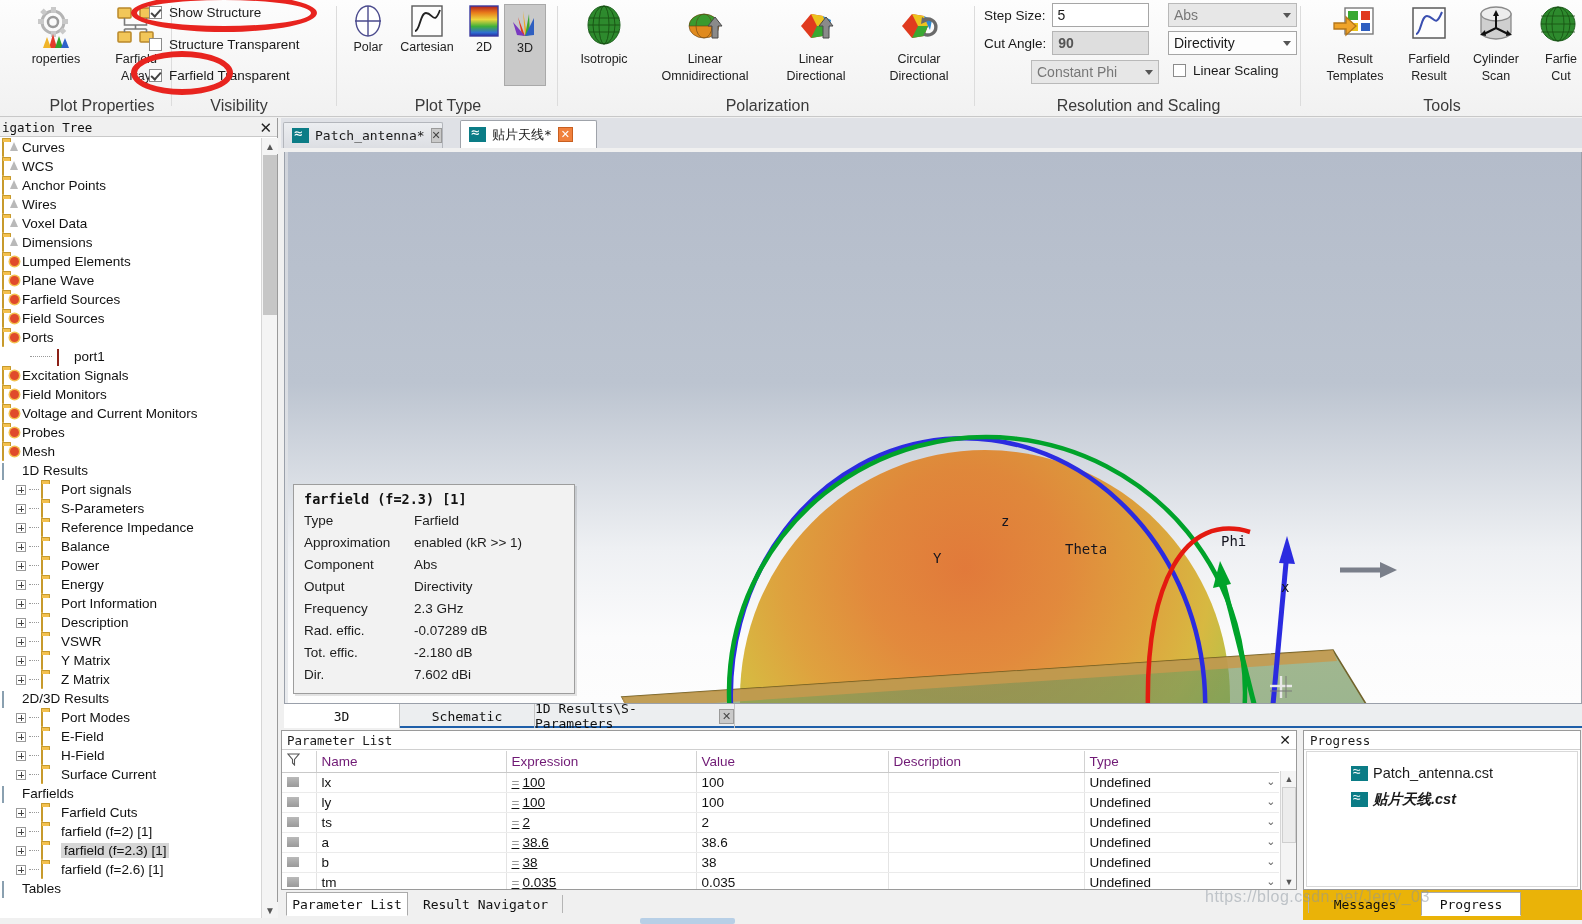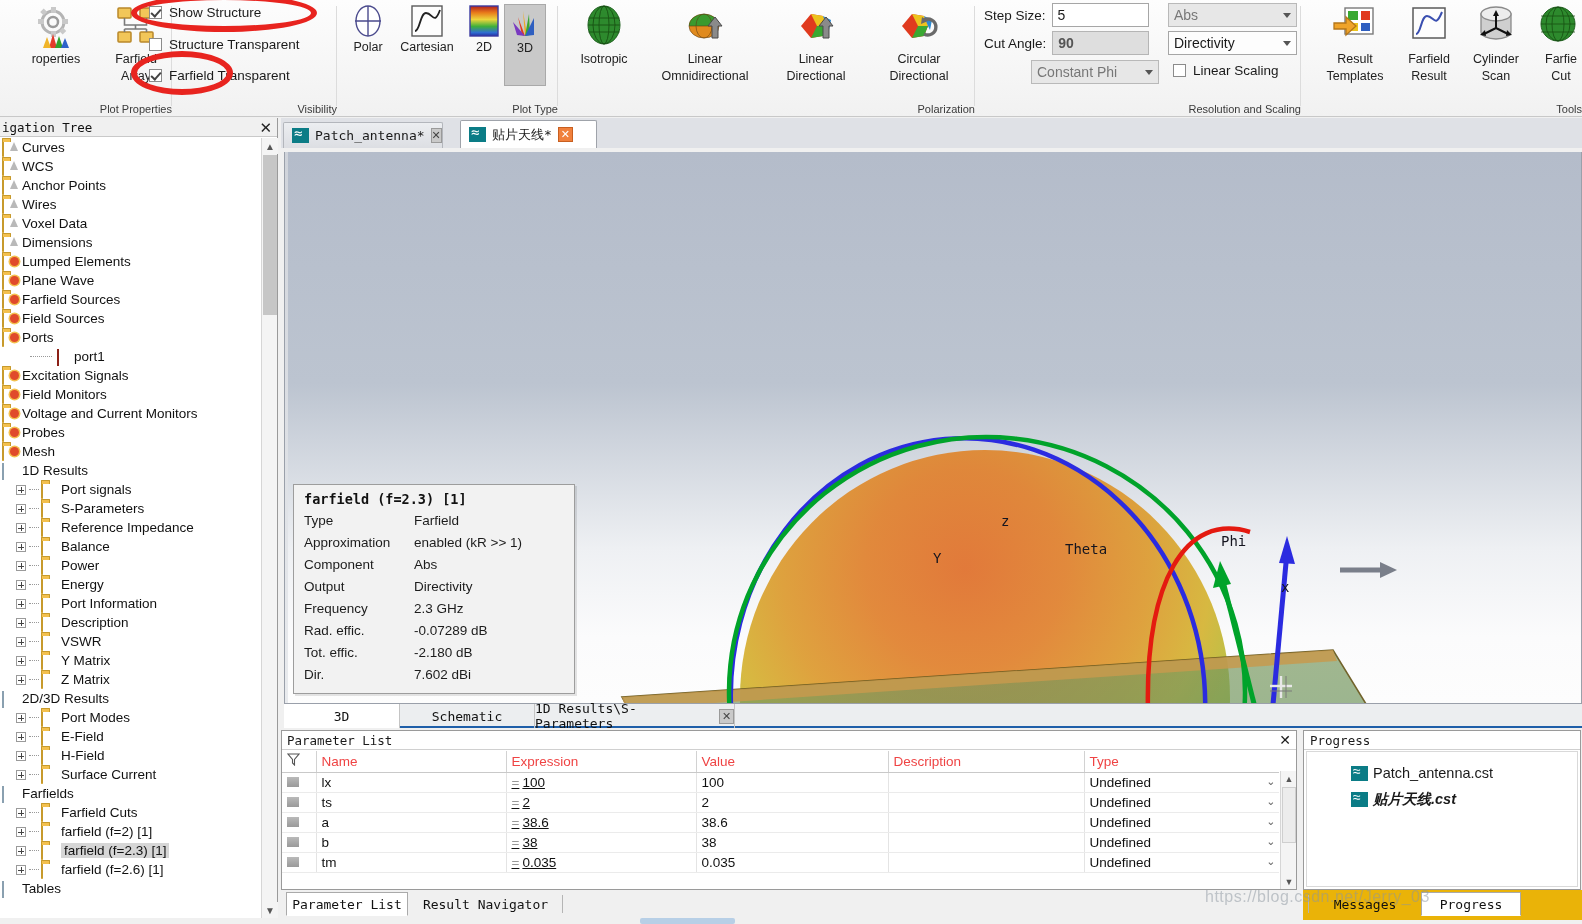--- a/index.html
+++ b/index.html
@@ -14,21 +14,21 @@
 
   
   .ribbon {
     position:absolute; left:0; top:0; width:1582px; height:117px;
     background:linear-gradient(#fdfdfd,#f1f1f1);
     border-bottom:1px solid #c8c8c8;
   }
   .rgroup { position:absolute; top:0; height:117px; }
   .rgroup .gcaption {
     position:absolute; bottom:2px; left:0; width:100%;
-    text-align:right; font-size:11px; color:#3a3a3a;
+    text-align:center; font-size:16px; color:#3a3a3a;
   }
   .rgroup .gsep {
     position:absolute; top:6px; right:0; width:1px; height:100px;
     background:#dcdcdc;
   }
   .bigbtn {
     position:absolute; width:76px; text-align:center; top:4px; cursor:default;
   }
   .bigbtn .lbl { font-size:12.5px; line-height:13.5px; color:#222; margin-top:3px; display:block;}
   .icon48 { width:46px; height:46px; margin:0 auto; display:block; position:relative;}
@@ -175,21 +175,21 @@
     background:#fff; border:1px solid #9a9a9a;
   }
   .plhdr {
     height:19px; background:#fff; border-bottom:1px solid #d0d0d0;
     font-family:"DejaVu Sans Mono", monospace; font-size:12.5px;
     display:flex; align-items:center; padding-left:5px; position:relative;
   }
   .plhdr .x { position:absolute; right:5px; top:1px; font-size:14px; font-family:"Liberation Sans",sans-serif;}
   table.ptab { border-collapse:collapse; width:100%; table-layout:fixed;}
   table.ptab th {
-    font-weight:normal; text-align:left; font-size:13.5px; color:#ef4444;
+    font-weight:normal; text-align:left; font-size:13.5px; color:#701a75;
     height:21px; border-right:1px solid #d2d2d2; border-bottom:1px solid #c9c9c9;
     padding-left:5px; background:#fff;
   }
   table.ptab td {
     font-size:13.5px; height:20px; border-right:1px solid #e4e4e4;
     border-bottom:1px solid #ebebeb; padding-left:5px; color:#111; overflow:hidden; white-space:nowrap;
   }
   td.expr { color:#111;text-decoration:underline; }
   td.expr .eq { color:#999; margin-right:3px;}
   td.val { color:#888; }
@@ -936,20 +936,28 @@
             <th>Expression</th>
             <th>Value</th>
             <th>Description</th>
             <th>Type</th>
           </tr>
         </thead>
         <tbody id="ptab-body">
             <tr>
               <td><span class="rowico"></span></td>
               <td>lx</td>
+              <td class="expr"><span class="eq">=</span><span>100</span></td>
+              <td class="val">100</td>
+              <td></td>
+              <td><span>Undefined</span><span class="pchev">⌄</span></td>
+            </tr>
+            <tr>
+              <td><span class="rowico"></span></td>
+              <td>ly</td>
               <td class="expr"><span class="eq">=</span><span>100</span></td>
               <td class="val">100</td>
               <td></td>
               <td><span>Undefined</span><span class="pchev">⌄</span></td>
             </tr>
             <tr>
               <td><span class="rowico"></span></td>
               <td>ts</td>
               <td class="expr"><span class="eq">=</span><span>2</span></td>
               <td class="val">2</td>

